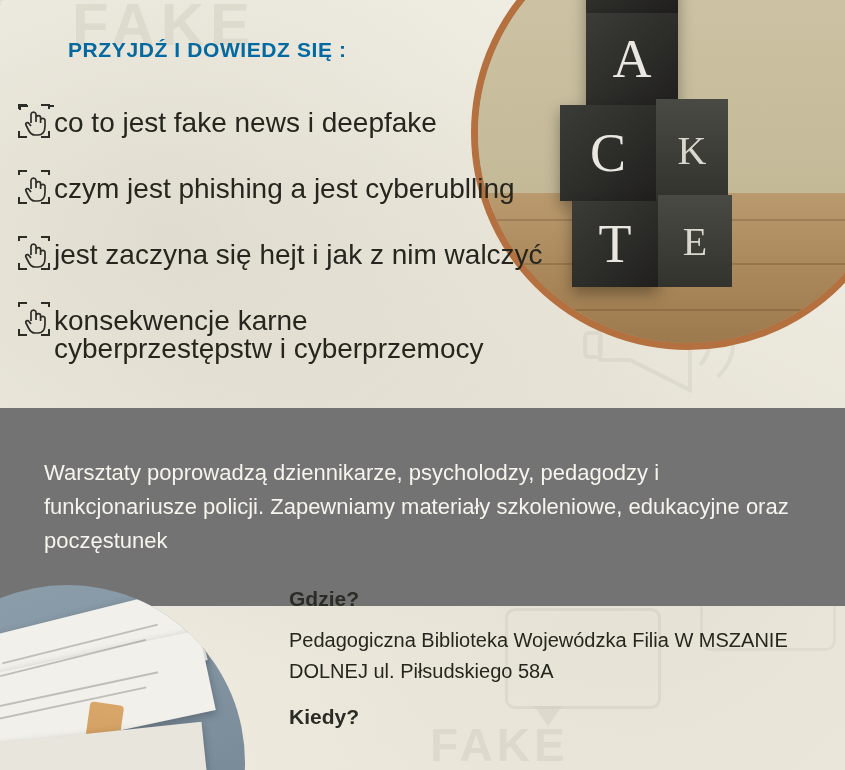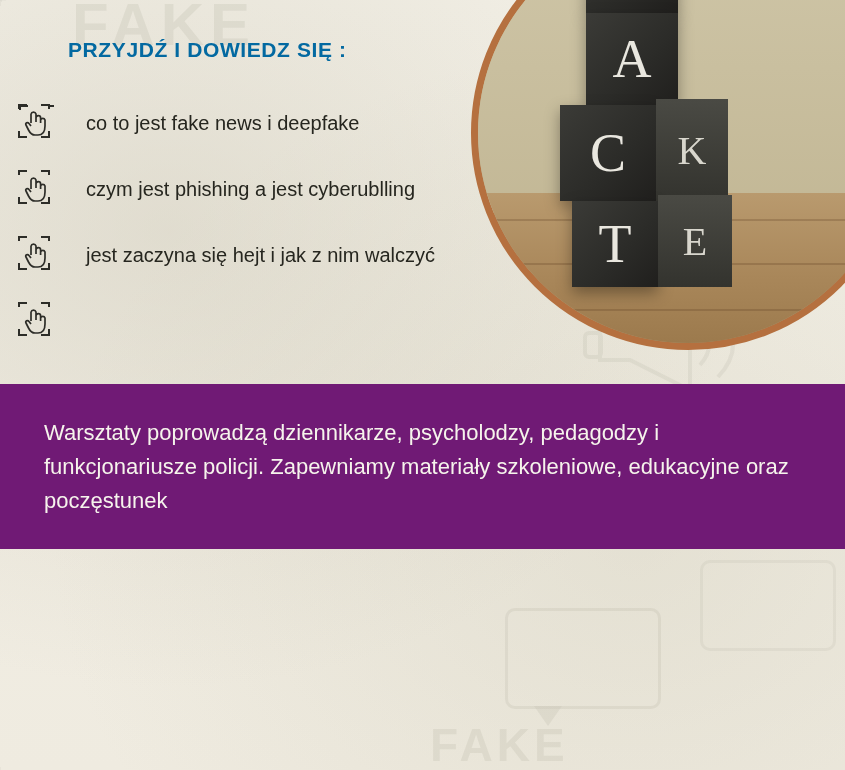--- a/index.html
+++ b/index.html
@@ -87,25 +87,24 @@
     margin-bottom: 32px;
   }
   .bullet-icon {
     width: 40px;
     flex: 0 0 40px;
     height: 38px;
     position: relative;
     margin-top: -4px;
   }
   .bullet-text {
-    font-size: 20px;
+    font-size: 28px;
     line-height: 28px;
     color: #26261f;
     padding-top: 1px;
-    margin-left: 32px;
   }
 
   
   .photo-circle {
     position: absolute;
     right: -60px;
     top: -84px;
     width: 420px;
     height: 420px;
     border-radius: 50%;
@@ -158,23 +157,23 @@
     display: flex;
     align-items: center;
     justify-content: center;
   }
 
   
   .banner {
     position: absolute;
     left: 0;
     right: 0;
-    top: 384px;
-    height: 165px;
-    background: #701a75;
+    top: 408px;
+    height: 198px;
+    background: #737373;
     display: flex;
     align-items: center;
   }
   .banner-text {
     color: #f6f4ec;
     font-size: 22px;
     line-height: 34px;
     padding: 0 44px;
     max-width: 800px;
   }
@@ -365,22 +364,43 @@
     <div class="bullet-row">
       <div class="bullet-icon">
         <svg width="40" height="40" viewBox="0 0 40 40">
           <path d="M5 5 L5 1 L13 1" fill="none" stroke="#2d2d28" stroke-width="2"></path>
           <path d="M27 1 L35 1 L35 5" fill="none" stroke="#2d2d28" stroke-width="2"></path>
           <path d="M5 27 L5 33 L13 33" fill="none" stroke="#2d2d28" stroke-width="2"></path>
           <path d="M35 27 L35 33 L27 33" fill="none" stroke="#2d2d28" stroke-width="2"></path>
           <path d="M17 10 L17 19 M17 10 a2.6 2.6 0 0 1 5 0 L22 18 M22 14 a2.3 2.3 0 0 1 4.6 0 L26.6 19 M26.6 16 a2.3 2.3 0 0 1 4.4 0 L31 22 c0 6 -3 9 -7 9 l-3 0 c-3 0 -5 -2 -6.5 -5 L12 21 c-1 -2 1.5 -3.5 3 -1.5 L17 22" fill="none" stroke="#2d2d28" stroke-width="1.7" stroke-linejoin="round"></path>
         </svg>
       </div>
+      <div class="bullet-text" style="max-width:470px">konsekwencje karne cyberprzestępstw i cyberprzemocy</div>
     </div>
 
   </div>
 
   <div class="banner">
     <div class="banner-text">Warsztaty poprowadzą dziennikarze, psycholodzy, pedagodzy i funkcjonariusze policji. Zapewniamy materiały szkoleniowe, edukacyjne oraz poczęstunek</div>
   </div>
 
+  <div class="bottom">
+
+    <div class="book-circle">
+      <div class="book-page" style="left:82px; top:28px; width:230px; height:76px; transform:rotate(-14deg);"></div>
+      <div class="book-page" style="left:70px; top:70px; width:250px; height:82px; transform:rotate(-12deg);"></div>
+      <div class="book-line" style="left:110px; top:58px; width:160px; transform:rotate(-14deg);"></div>
+      <div class="book-line" style="left:108px; top:72px; width:150px; transform:rotate(-14deg);"></div>
+      <div class="book-line" style="left:100px; top:104px; width:170px; transform:rotate(-12deg);"></div>
+      <div class="book-line" style="left:98px; top:118px; width:160px; transform:rotate(-12deg);"></div>
+      <div class="book-stick" style="left:192px; top:118px; width:34px; height:120px; transform:rotate(8deg);"></div>
+      <div class="book-page" style="left:60px; top:150px; width:260px; height:150px; transform:rotate(-6deg); background:#e8e5dd;"></div>
+    </div>
+
+    <div class="info-block">
+      <div class="info-label">Gdzie?</div>
+      <div class="info-text">Pedagogiczna Biblioteka Wojewódzka Filia W MSZANIE DOLNEJ ul. Piłsudskiego 58A</div>
+      <div class="info-label-2">Kiedy?</div>
+    </div>
+
+  </div>
 
 </div>
 
 </body></html>

